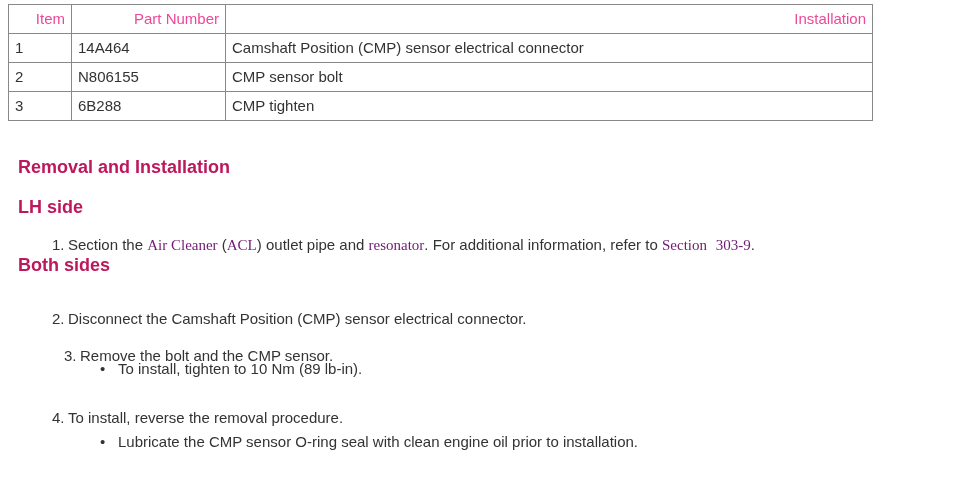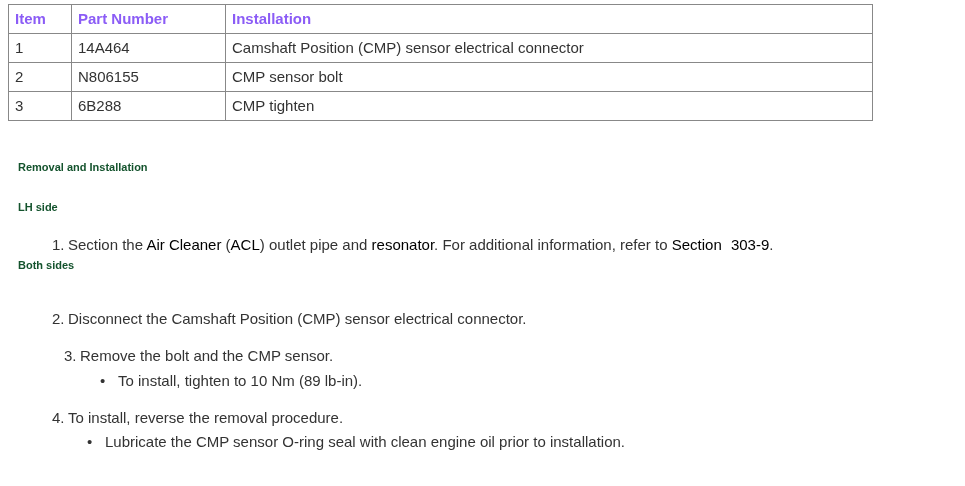--- a/index.html
+++ b/index.html
@@ -43,42 +43,43 @@
     font-size: 15px;
     line-height: 19px;
     text-align: left;
     vertical-align: middle;
     color: #333333;
     font-weight: normal;
     height: 23px;
     box-sizing: border-box;
   }
   table.parts-table thead th {
-    font-weight: bold;
-    color: #8b5cf6;
+    font-weight: normal;
+    color: #ec4899;
+    text-align: right;
   }
   .col-item   { width: 63px; }
   .col-part   { width: 154px; }
   .col-desc   { width: 647px; }
 
   
   .content {
     position: absolute;
     left: 0;
     top: 131px;
     width: 965px;
   }
 
   h3.section-heading {
     margin: 0;
     padding: 0;
-    font-size: 11px;
+    font-size: 18px;
     line-height: 19px;
     font-weight: bold;
-    color: #14532d;
+    color: #be185d;
   }
   .heading-removal { position: absolute; left: 18px; top: 27px; }
   .heading-lh      { position: absolute; left: 18px; top: 67px; }
   .heading-both    { position: absolute; left: 18px; top: 125px; }
 
   .num-item {
     position: absolute;
     font-size: 15px;
     line-height: 20px;
     color: #333333;
@@ -99,26 +100,27 @@
     font-size: 15px;
     line-height: 20px;
     color: #333333;
     white-space: nowrap;
   }
   .sub-bullet .dot {
     display: inline-block;
     width: 18px;
     color: #333333;
   }
-  .bullet-3a { left: 100px; top: 240px; }
-  .bullet-4a { left: 87px; top: 301px; }
+  .bullet-3a { left: 100px; top: 228px; }
+  .bullet-4a { left: 100px; top: 301px; }
 
   a.doclink {
-    color: #000000;
+    color: #701a75;
     text-decoration: none;
+    font-family: Liberation Serif, serif;
   }
   .wide-gap { display: inline-block; width: 5px; }
 </style>
 </head>
 <body>
 
 <div class="page">
 
   <div class="parts-table-wrap">
     <table class="parts-table">

